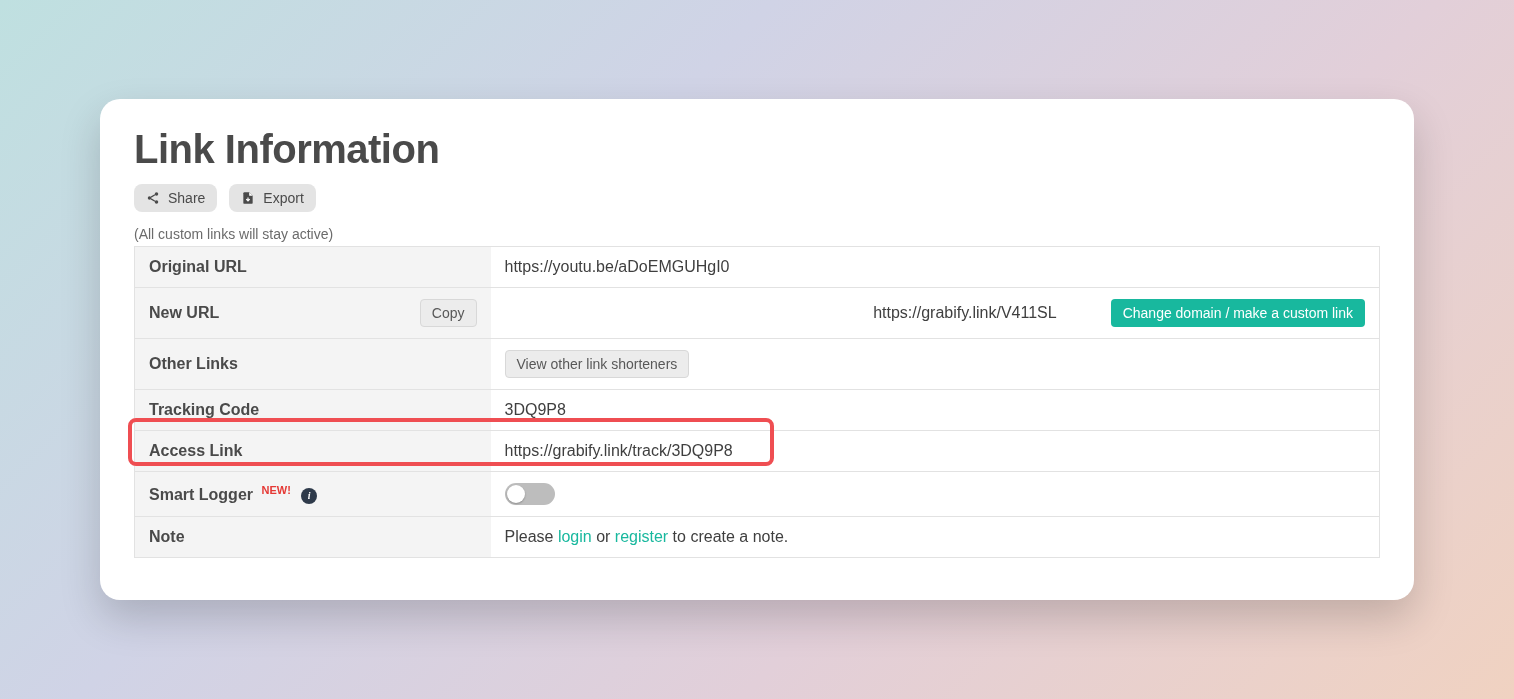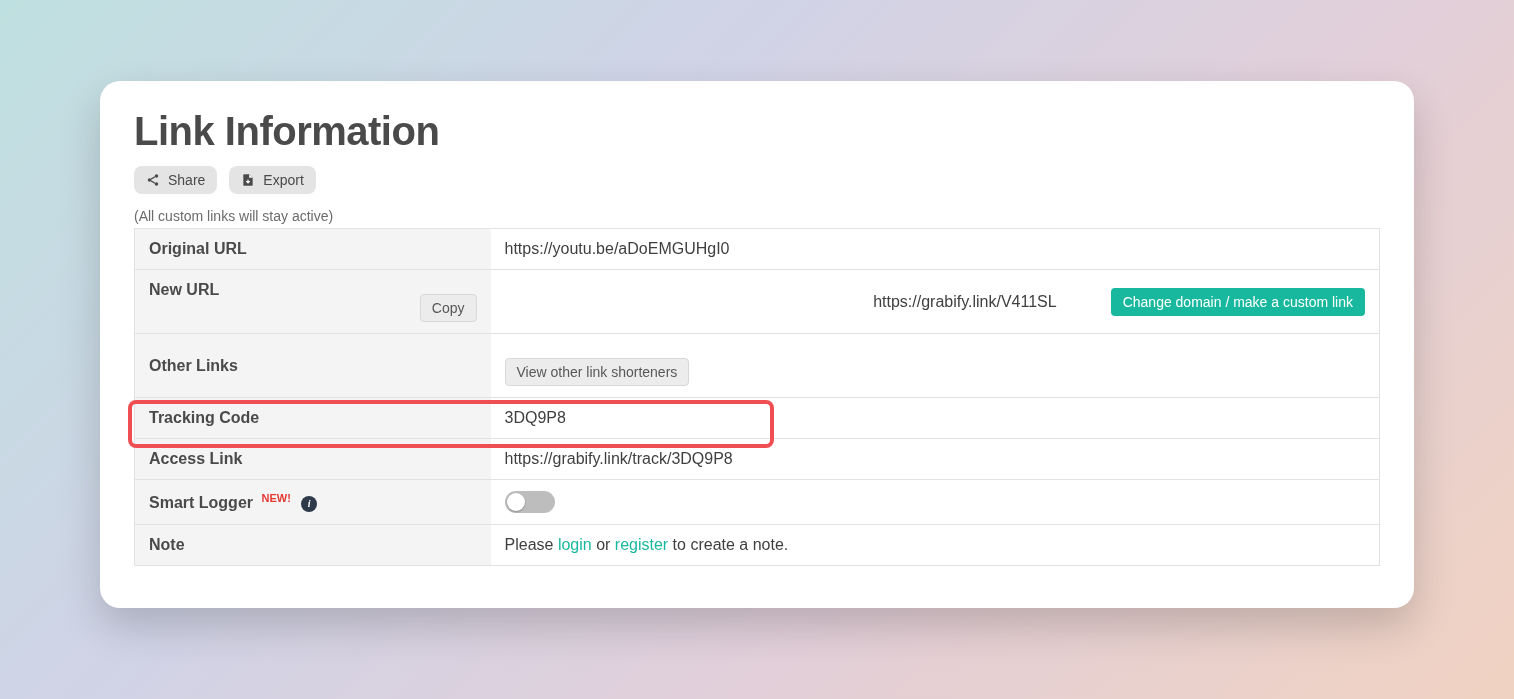--- a/index.html
+++ b/index.html
@@ -8,21 +8,21 @@
     font-family: "Helvetica Neue", Helvetica, Arial, sans-serif;
     background: linear-gradient(135deg, #bfe0e0 0%, #d0d3e6 35%, #e2cfd9 65%, #f0d2c1 100%);
     width: 1514px;
     height: 699px;
     overflow: hidden;
     position: relative;
   }
   .card {
     position: absolute;
     left: 100px;
-    top: 81px;
+    top: 99px;
     width: 1314px;
     background: #fff;
     border-radius: 20px;
     box-shadow: 0 18px 40px rgba(0,0,0,0.18);
     padding: 28px 34px 42px 34px;
   }
   .page-title {
     font-size: 40px;
     font-weight: 700;
     color: #4a4a4a;
@@ -49,21 +49,20 @@
   }
   .btn-small {
     background: #ececec;
     border: 1px solid #d8d8d8;
     border-radius: 4px;
     padding: 5px 11px;
     font-size: 14px;
     color: #585858;
     cursor: pointer;
     font-family: inherit;
-    margin-top: 13px;
   }
   .btn-teal {
     background: #18b89e;
     color: #fff;
     border: none;
     border-radius: 4px;
     padding: 6px 12px;
     font-size: 14px;
     cursor: pointer;
     font-family: inherit;
@@ -94,20 +93,21 @@
     font-weight: 700;
     color: #4a4a4a;
   }
   table.info tr.highlight td {
     position: relative;
     background: #f4f4f4;
   }
   table.info tr.highlight td.value { background: #fff; }
   .label-flex {
     display: flex;
+    align-items: center;
     justify-content: space-between;
     gap: 28px;
   }
   .value-flex {
     display: flex;
     align-items: center;
     justify-content: flex-end;
     gap: 10px;
   }
   .new-badge {

